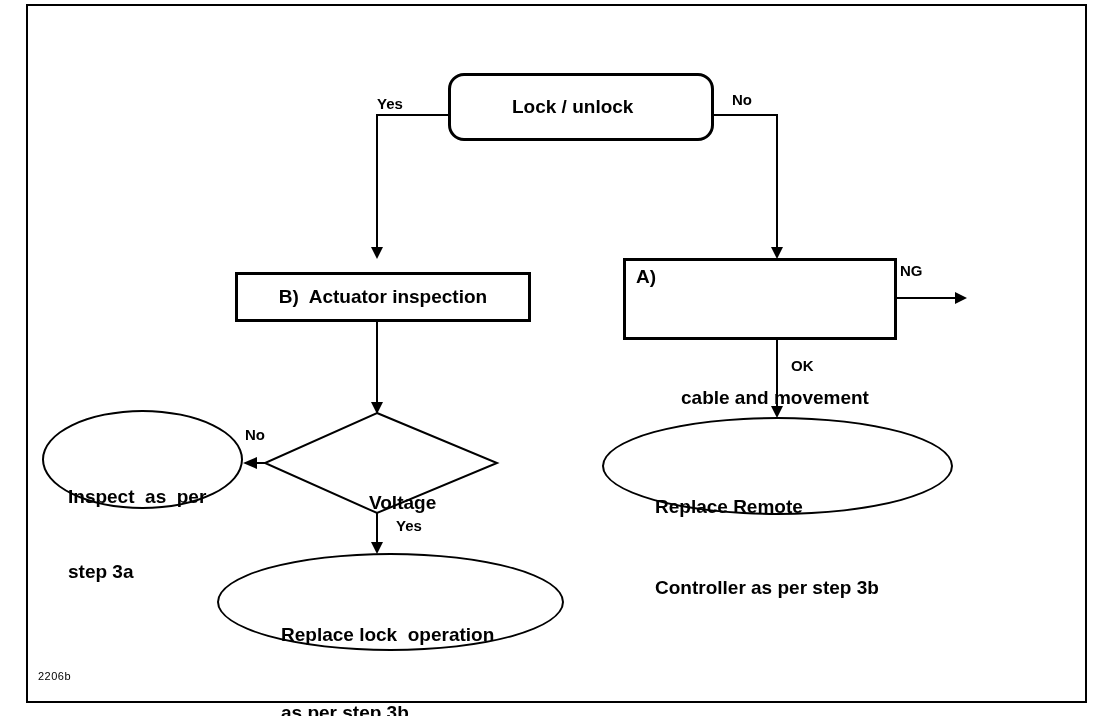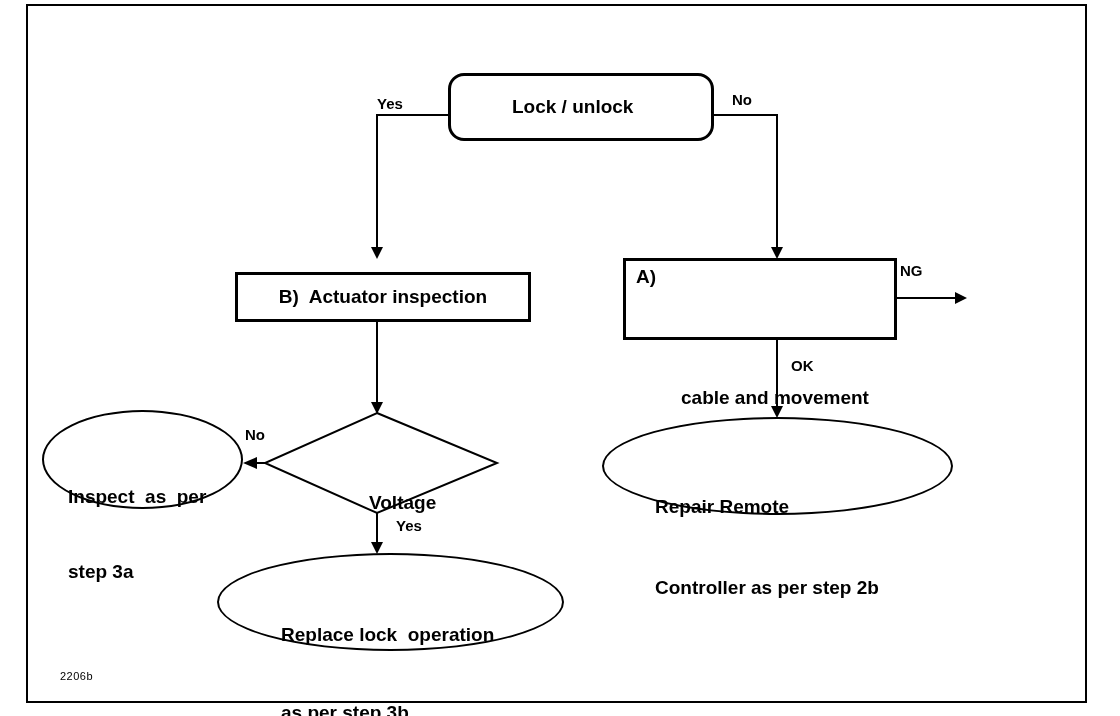--- a/index.html
+++ b/index.html
@@ -65,21 +65,20 @@
     white-space: pre;
   }
   .a-lines { margin-left: 55px; padding-top: 2px; line-height: 25px; }
   .a-prefix { position: absolute; left: 10px; top: 4px; }
   .fig-code {
     position: absolute;
     left: 38px; top: 670px;
     font-size: 11px;
     font-weight: normal;
     letter-spacing: 0.5px;
-    margin-left: 22px;
   }
 </style>
 </head>
 <body>
 
 <div id="canvas">
 
   <svg class="wires" viewBox="0 0 1120 716" xmlns="http://www.w3.org/2000/svg">
     <g stroke="#000000" stroke-width="2" fill="none">
       <path d="M451 115 H377 V247"></path>
@@ -138,19 +137,19 @@
     <div class="tline">Inspect  as  per</div>
     <div class="tline">step 3a</div>
   </div>
 
   <div class="node ellipse" style="left:217px; top:553px; width:347px; height:98px; padding:15px 0 0 62px; line-height:26px;">
     <div class="tline">Replace lock  operation</div>
     <div class="tline">as per step 3b</div>
   </div>
 
   <div class="node ellipse" style="left:602px; top:417px; width:351px; height:98px; padding:20px 0 0 51px; line-height:27px;">
-    <div class="tline">Repair Remote</div>
-    <div class="tline">Controller as per step 2b</div>
+    <div class="tline">Replace Remote</div>
+    <div class="tline">Controller as per step 3b</div>
   </div>
 
   <div class="fig-code">2206b</div>
 
 </div>
 
 </body></html>

